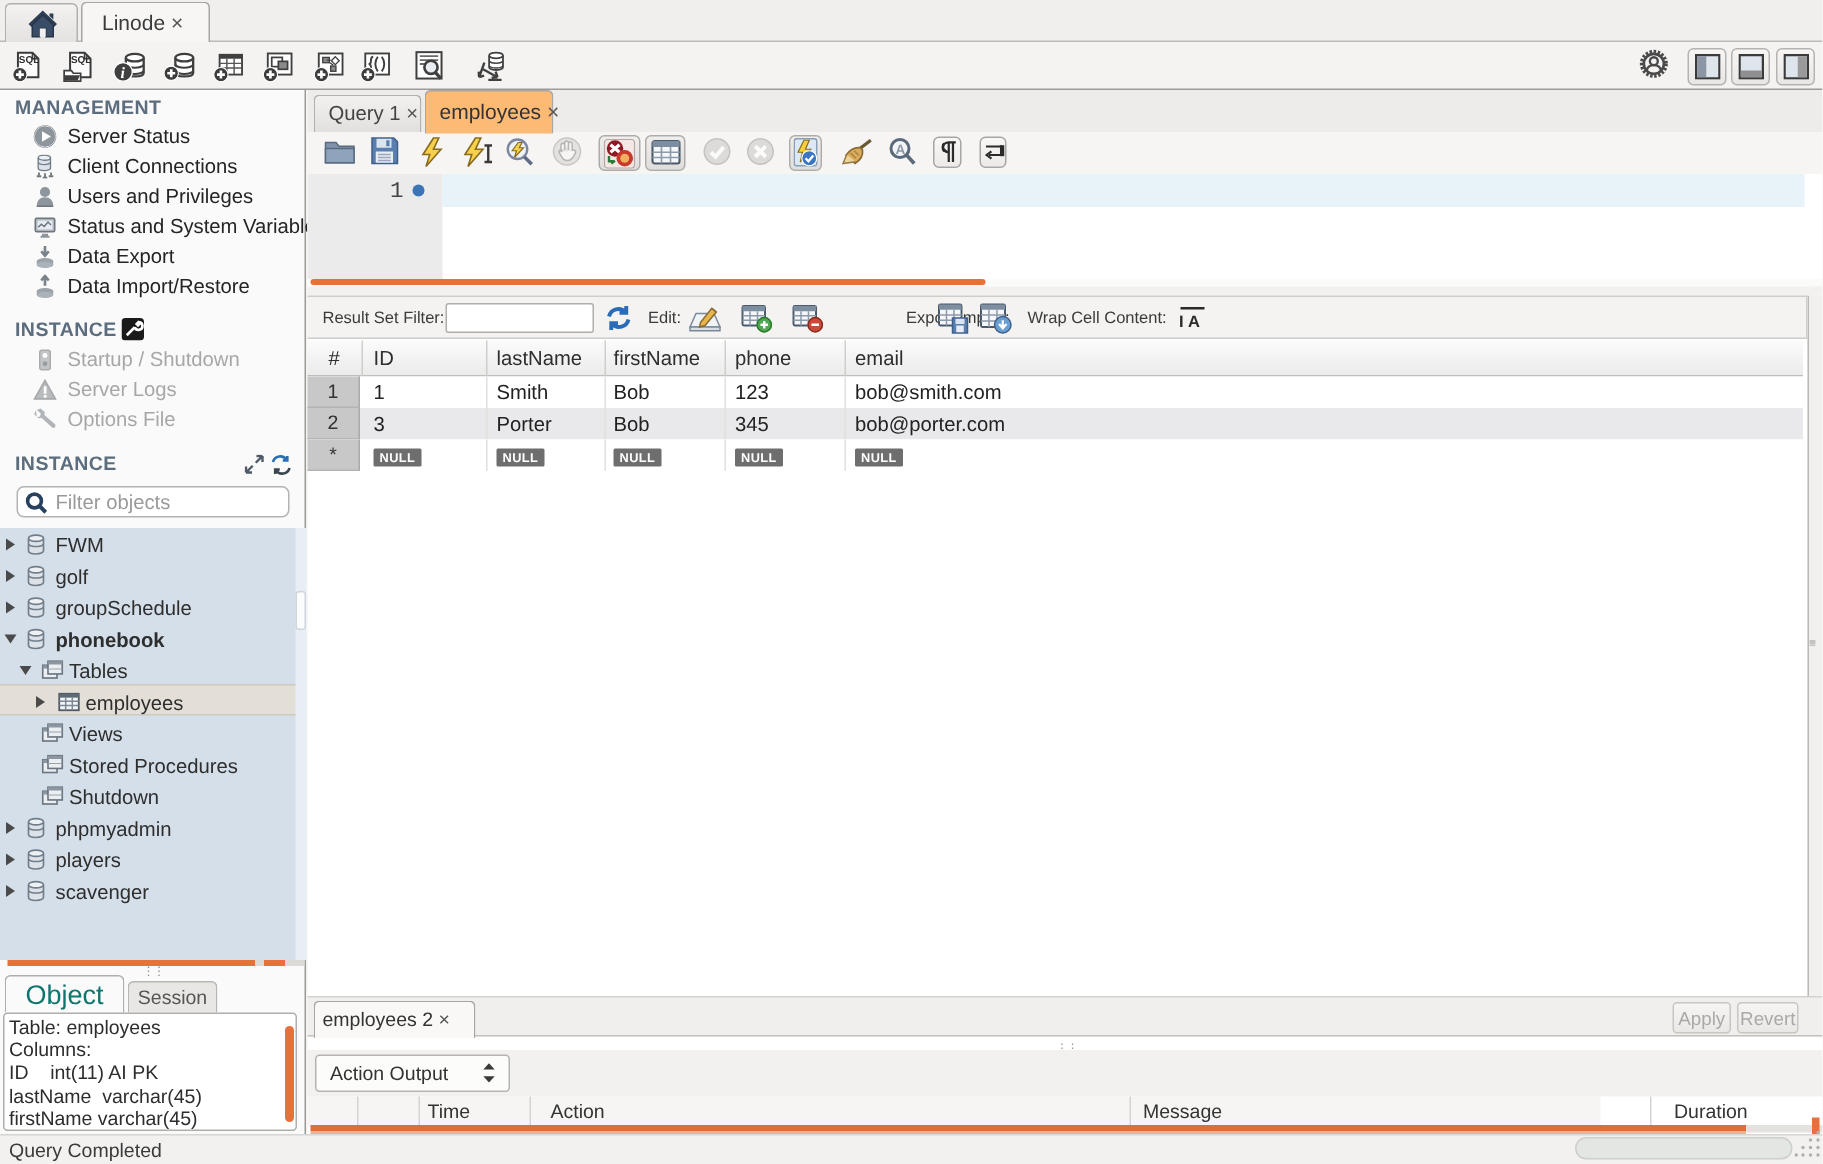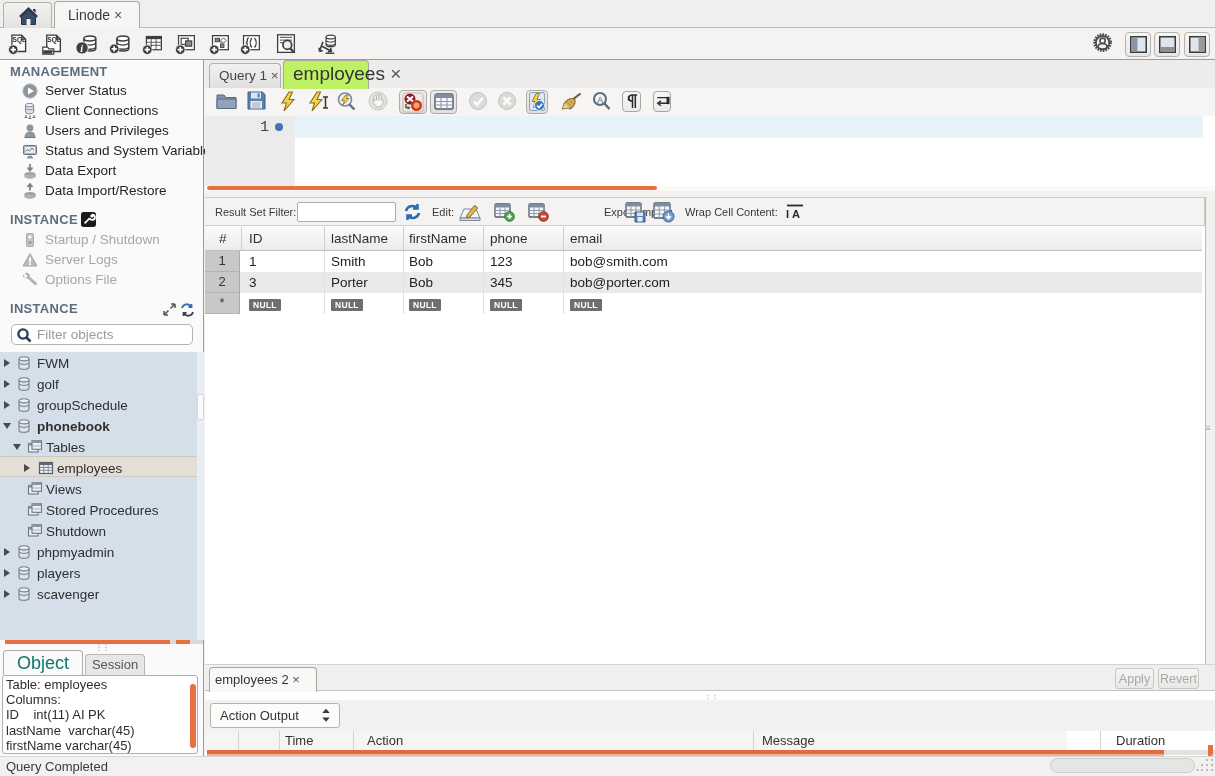--- a/index.html
+++ b/index.html
@@ -49,21 +49,21 @@
 #objtab1 { position:absolute; left:3px; top:0px; width:80px; height:25px; background:#fbfafa; border:1px solid #b0aeab; border-bottom:none; border-radius:4px 4px 0 0; text-align:center; line-height:24px; font-size:18px; color:#0f766e; }
 #objtab2 { position:absolute; left:85px; top:4px; width:60px; height:21px; background:#e9e7e5; border:1px solid #b8b6b3; border-bottom:none; border-radius:4px 4px 0 0; text-align:center; line-height:20px; font-size:13px; color:#555; }
 #objpanel { position:absolute; left:2px; top:615px; width:196px; height:79px; background:#ffffff; border:1px solid #b0aeab; border-radius:3px; overflow:hidden; }
 #objpanel pre { font-family:"Liberation Sans", sans-serif; font-size:13px; color:#2d2d2d; line-height:15.2px; margin:1px 0 0 3px; }
 #objscroll { position:absolute; right:1px; top:8px; width:6px; height:64px; background:#e8703f; border-radius:3px; }
 
 
 #main { position:absolute; left:205px; top:60px; width:1010px; height:696px; background:#ffffff; }
 #qtabs { position:absolute; left:0; top:0; width:1010px; height:28px; background:#edecea; }
 #qtab1 { position:absolute; left:4px; top:3px; white-space:nowrap; width:72px; height:25px; background:linear-gradient(#f2f1f0,#e2e0de); border:1px solid #b2b0ad; border-bottom:none; border-radius:4px 4px 0 0; line-height:24px; padding-left:9px; font-size:13.5px; color:#444; }
-#qtab2 { position:absolute; left:78px; top:0px; white-space:nowrap; width:86px; height:29px; z-index:3; background:#bef264; border:1px solid #a8a6a3; border-bottom:none; border-radius:4px 4px 0 0; line-height:26px; padding-left:9px; font-size:19px; color:#333; }
+#qtab2 { position:absolute; left:78px; top:0px; white-space:nowrap; width:86px; height:29px; z-index:3; background:#fdba74; border:1px solid #a8a6a3; border-bottom:none; border-radius:4px 4px 0 0; line-height:26px; padding-left:9px; font-size:14px; color:#333; }
 .x { color:#555; }
 .dots { position:absolute; font-size:8px; color:#9a9896; letter-spacing:-1px; }
 
 #etoolbar { position:absolute; left:0; top:28px; width:1010px; height:28px; background:#f6f5f4; }
 .et-ic { position:absolute; top:3px; }
 .togglebtn { position:absolute; top:2px; width:26px; height:24px; border:1px solid #aeaca9; border-radius:4px; background:linear-gradient(#efeeec,#e0dedc); }
 .togglebtn svg { position:absolute; left:3px; top:2px; }
 
 #editor { position:absolute; left:0; top:56px; width:1010px; height:70px; background:#ffffff; }
 #gutter { position:absolute; left:0; top:0; width:90px; height:70px; background:#ebebeb; }

